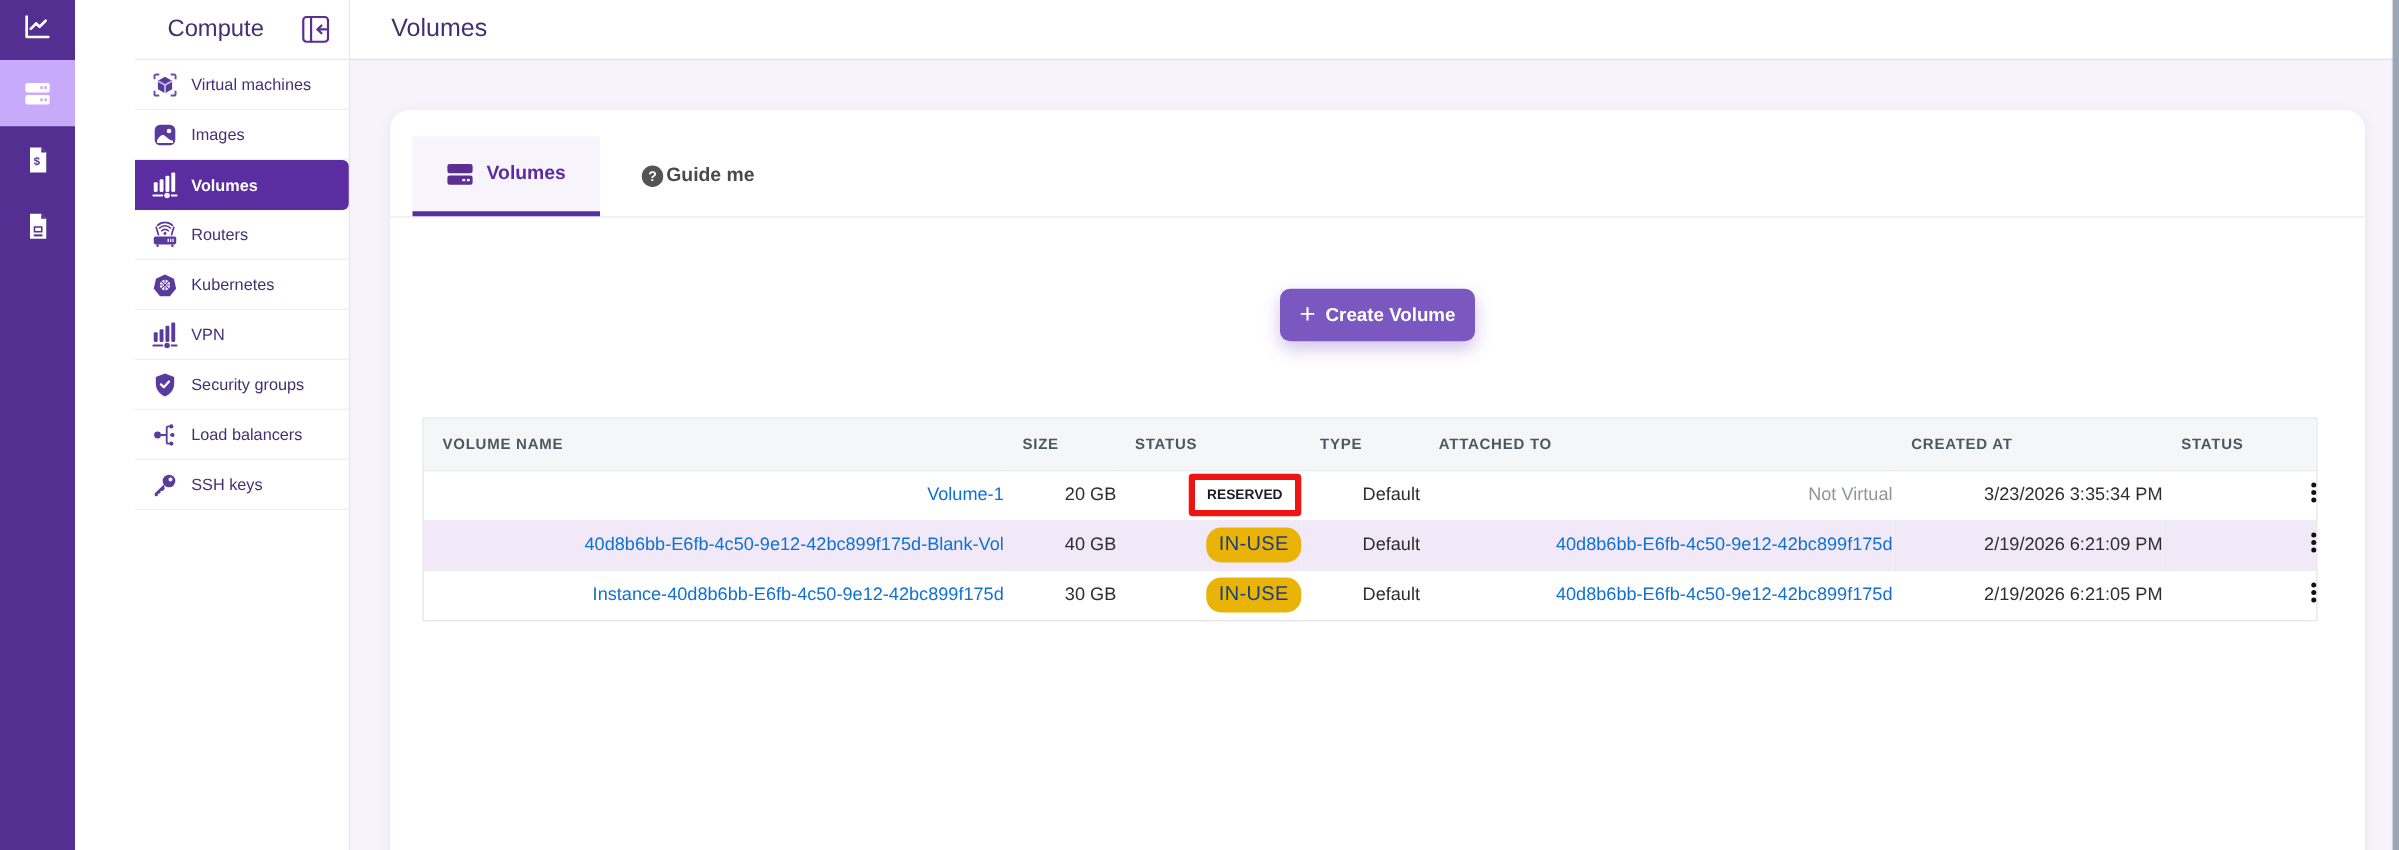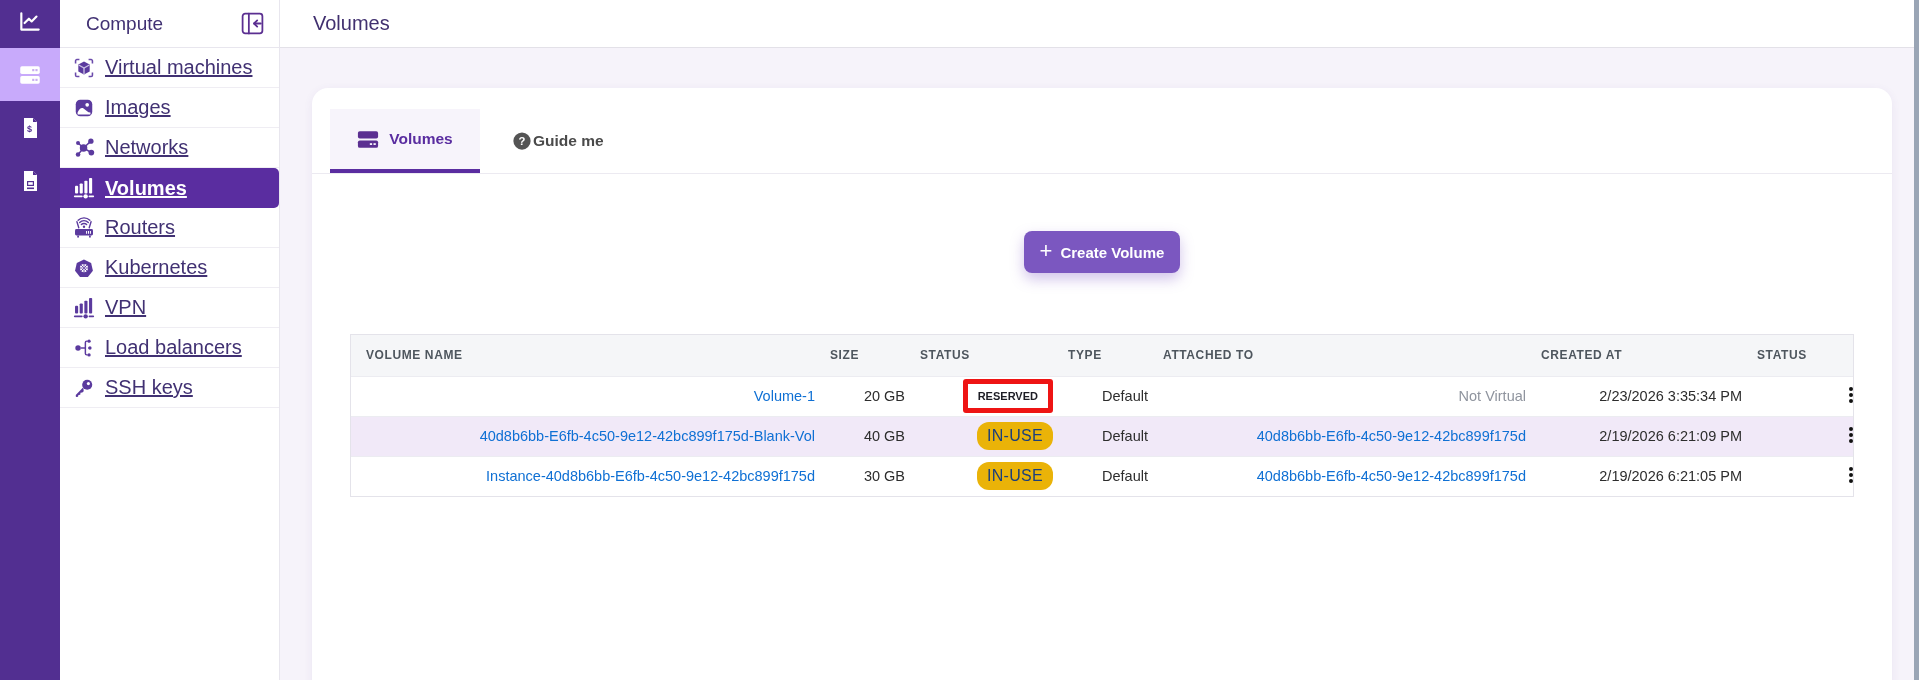--- a/index.html
+++ b/index.html
@@ -6,25 +6,25 @@
 html,body { width:1919px; height:680px; overflow:hidden; font-family:"Liberation Sans", sans-serif; }
 body { display:flex; background:#f6f3fa; }
 
 
 .rail { width:60px; height:680px; background:#522f91; flex:0 0 60px; }
 .rail .logo { width:60px; height:48px; display:flex; align-items:center; justify-content:center; }
 .rail .item { width:60px; height:53px; display:flex; align-items:center; justify-content:center; }
 .rail .item.sel { background:#c8aafb; }
 
 
-.sidebar { width:220px; height:680px; background:#ffffff; flex:0 0 220px; border-right:1px solid #e8e6ee; display:flex; flex-direction:column; }
+.sidebar { width:220px; height:680px; background:#ffffff; flex:0 0 220px; border-right:1px solid #e8e6ee; display:flex; flex-direction:column;padding-left:48px; }
 .sb-head { height:48px; border-bottom:1px solid #e8e6ee; display:flex; align-items:center; justify-content:space-between; padding:0 14px 0 26px; }
 .sb-head .title { font-size:19px; color:#413173; }
 .menu { list-style:none; }
-.menu li { height:40px; display:flex; align-items:center; padding-left:13px; border-bottom:1px solid #efedf3; color:#413173; font-size:20px;text-decoration:underline; }
+.menu li { height:40px; display:flex; align-items:center; padding-left:13px; border-bottom:1px solid #efedf3; color:#413173; font-size:13px; }
 .menu li .ic { width:22px; height:22px; margin-right:10px; flex:0 0 22px; display:flex; align-items:center; justify-content:center; }
 .menu li.sel { background:#5a2da0; color:#ffffff; font-weight:bold; border-bottom:none; border-radius:0 5px 5px 0; }
 
 
 .main { flex:1; height:680px; display:flex; flex-direction:column; background:#f6f3fa; }
 .topbar { height:48px; background:#ffffff; border-bottom:1px solid #e3e1e8; display:flex; align-items:center; padding-left:33px; flex:0 0 48px; }
 .topbar .pagetitle { font-size:20px; color:#41306f; }
 .content { flex:1; position:relative; }
 .card { position:absolute; left:32px; top:40px; right:27px; bottom:-20px; background:#ffffff; border-radius:16px 16px 0 0; box-shadow:0 2px 10px rgba(90,60,140,0.07); }
 
@@ -35,21 +35,21 @@
 .tab.active .lbl { margin-left:10px; }
 .tab.inactive { color:#4a4a4a; justify-content:flex-start; padding-left:33px; width:170px; }
 .tab.inactive .lbl { margin-left:2px; }
 
 
 .btnrow { display:flex; justify-content:center; margin-top:57px; }
 .btn { width:156px; height:42px; background:#7b57c0; border-radius:8px; color:#ffffff; font-size:15px; font-weight:bold; display:flex; align-items:center; justify-content:center; box-shadow:0 6px 14px rgba(122,83,195,0.35); }
 .btn .plus { font-size:22px; font-weight:normal; margin-right:8px; margin-top:-2px; }
 
 
-.tblwrap { margin:61px 38px 0 38px; border:1px solid #e4e3ea; }
+.tblwrap { margin:61px 38px 0 26px; border:1px solid #e4e3ea; }
 table { width:100%; border-collapse:collapse; table-layout:fixed; }
 th { background:#f5f6f8; height:41px; text-align:left; font-size:12px; color:#4e565e; letter-spacing:0.6px; padding-left:15px; font-weight:bold; }
 td { height:40px; font-size:14.5px; color:#2d2d2d; padding-left:15px; border-top:1px solid #ececf1;text-align:right; }
 tr.alt td { background:#f1e9f8; }
 a.lnk { color:#0f70d4; text-decoration:none; }
 .gray { color:#8f949e; }
 .reserved { display:inline-block; border:5px solid #ee1414; border-radius:3px; padding:6px 10px; font-size:11px; font-weight:bold; letter-spacing:0px; color:#1c1c24; }
 .pill { display:inline-block; background:#eab308; color:#1b3f7d; font-size:16px; font-weight:normal; letter-spacing:0.3px; border-radius:12px; padding:5px 10px; }
 .kebab { display:inline-block; width:4px; }
 .kebab i { display:block; width:4px; height:4px; border-radius:50%; background:#111; margin:2px 0; }
@@ -119,32 +119,20 @@
             <path d="M12 12v7" stroke="#cabfe3" stroke-width="1.5"></path>
           </svg>
     </span>Virtual machines</li>
     <li><span class="ic">
       <svg width="22" height="22" viewBox="0 0 24 24">
             <rect x="3" y="3" width="18" height="18" rx="5" fill="#5b3a9e"></rect>
             <circle cx="15.5" cy="8.5" r="2" fill="#fff"></circle>
             <path d="M5 17c1.5-3.5 4-6 6.5-4.5S16 17 19 17v2H5z" fill="#fff"></path>
           </svg>
     </span>Images</li>
-    <li><span class="ic">
-      <svg width="22" height="22" viewBox="0 0 24 24" fill="#5b3a9e">
-            <g stroke="#5b3a9e" stroke-width="1.6">
-              <path d="M11.5 12L19.5 4.5M11.5 12l8.5 5M11.5 12L5.5 6.5M11.5 12l-6 7"></path>
-            </g>
-            <circle cx="11.5" cy="12" r="4.1"></circle>
-            <circle cx="19.5" cy="4.5" r="2.9"></circle>
-            <circle cx="5.5" cy="6.5" r="2.2"></circle>
-            <circle cx="20" cy="17" r="3.1"></circle>
-            <circle cx="5.5" cy="19" r="2.5"></circle>
-          </svg>
-    </span>Networks</li>
     <li class="sel"><span class="ic">
       <svg width="22" height="22" viewBox="0 0 24 24" fill="#ffffff">
             <rect x="2.2" y="9.5" width="3.4" height="8.5" rx="1"></rect>
             <rect x="7.3" y="7" width="3.4" height="11" rx="1"></rect>
             <rect x="12.4" y="4" width="3.4" height="14" rx="1"></rect>
             <rect x="17.5" y="1" width="3.4" height="17" rx="1"></rect>
             <rect x="1" y="20.2" width="9.5" height="1.9" rx="0.9"></rect>
             <rect x="17" y="20.2" width="6" height="1.9" rx="0.9"></rect>
             <circle cx="13.8" cy="21.1" r="2.4"></circle>
           </svg>
@@ -181,20 +169,26 @@
       <svg width="22" height="22" viewBox="0 0 24 24" fill="#5b3a9e">
             <rect x="2.2" y="9.5" width="3.4" height="8.5" rx="1"></rect>
             <rect x="7.3" y="7" width="3.4" height="11" rx="1"></rect>
             <rect x="12.4" y="4" width="3.4" height="14" rx="1"></rect>
             <rect x="17.5" y="1" width="3.4" height="17" rx="1"></rect>
             <rect x="1" y="20.2" width="9.5" height="1.9" rx="0.9"></rect>
             <rect x="17" y="20.2" width="6" height="1.9" rx="0.9"></rect>
             <circle cx="13.8" cy="21.1" r="2.4"></circle>
           </svg>
     </span>VPN</li>
+    <li><span class="ic">
+      <svg width="22" height="22" viewBox="0 0 24 24">
+            <path d="M12 2l8 3v6c0 5-3.4 9.4-8 11-4.6-1.6-8-6-8-11V5z" fill="#5b3a9e"></path>
+            <path d="M8.5 11.5l2.5 2.5 4.5-5" stroke="#fff" stroke-width="2" fill="none" stroke-linecap="round" stroke-linejoin="round"></path>
+          </svg>
+    </span>Security groups</li>
     <li><span class="ic">
       <svg width="22" height="22" viewBox="0 0 24 24" fill="#5b3a9e">
             <circle cx="5.5" cy="12" r="3"></circle>
             <circle cx="17.5" cy="4.5" r="1.8"></circle>
             <circle cx="18.5" cy="12" r="1.8"></circle>
             <circle cx="17.5" cy="19.5" r="1.8"></circle>
             <g stroke="#5b3a9e" stroke-width="1.6" fill="none">
               <path d="M8.5 12h5"></path>
               <path d="M13.5 12V6c0-1 .6-1.5 1.5-1.5h1"></path>
               <path d="M13.5 12v6c0 1 .6 1.5 1.5 1.5h1"></path>
@@ -259,21 +253,21 @@
                 <th>ATTACHED TO</th>
                 <th>CREATED AT</th>
                 <th>STATUS</th>
           </tr>
           <tr>
             <td><a class="lnk" href="#">Volume-1</a></td>
             <td>20 GB</td>
             <td><span class="reserved">RESERVED</span></td>
             <td>Default</td>
             <td class="gray">Not Virtual</td>
-            <td>2/23/2026 3:35:34 PM</td>
+            <td>3/23/2026 3:35:34 PM</td>
             <td style="padding-left:36px"><span class="kebab"><i></i><i></i><i></i></span></td>
           </tr>
           <tr class="alt">
             <td><a class="lnk" href="#">40d8b6bb-E6fb-4c50-9e12-42bc899f175d-Blank-Vol</a></td>
             <td>40 GB</td>
             <td><span class="pill">IN-USE</span></td>
             <td>Default</td>
             <td><a class="lnk" href="#">40d8b6bb-E6fb-4c50-9e12-42bc899f175d</a></td>
             <td>2/19/2026 6:21:09 PM</td>
             <td style="padding-left:36px"><span class="kebab"><i></i><i></i><i></i></span></td>

